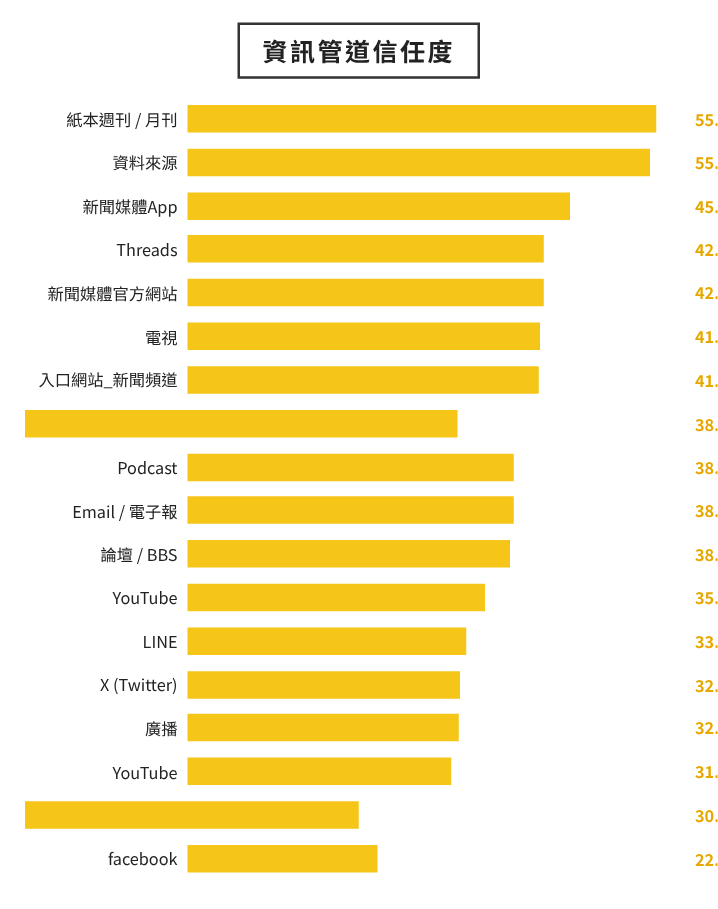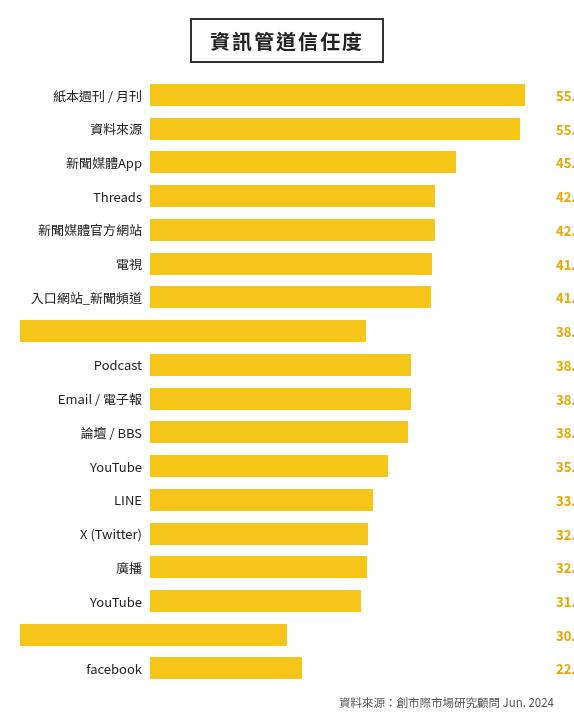--- a/index.html
+++ b/index.html
@@ -250,15 +250,14 @@
         <div class="bar-outer">
           <div class="bar-track">
             <div class="bar-fill" style="width: 37.5%;"></div>
             <div class="bar-value">22.5%</div>
           </div>
         </div>
       </div>
     </div>
 
   <div class="footer">
-    <div>資料來源：創市際市場研究顧問 Jun. 2024</div>
   </div>
 </div>
 
 </body></html>

